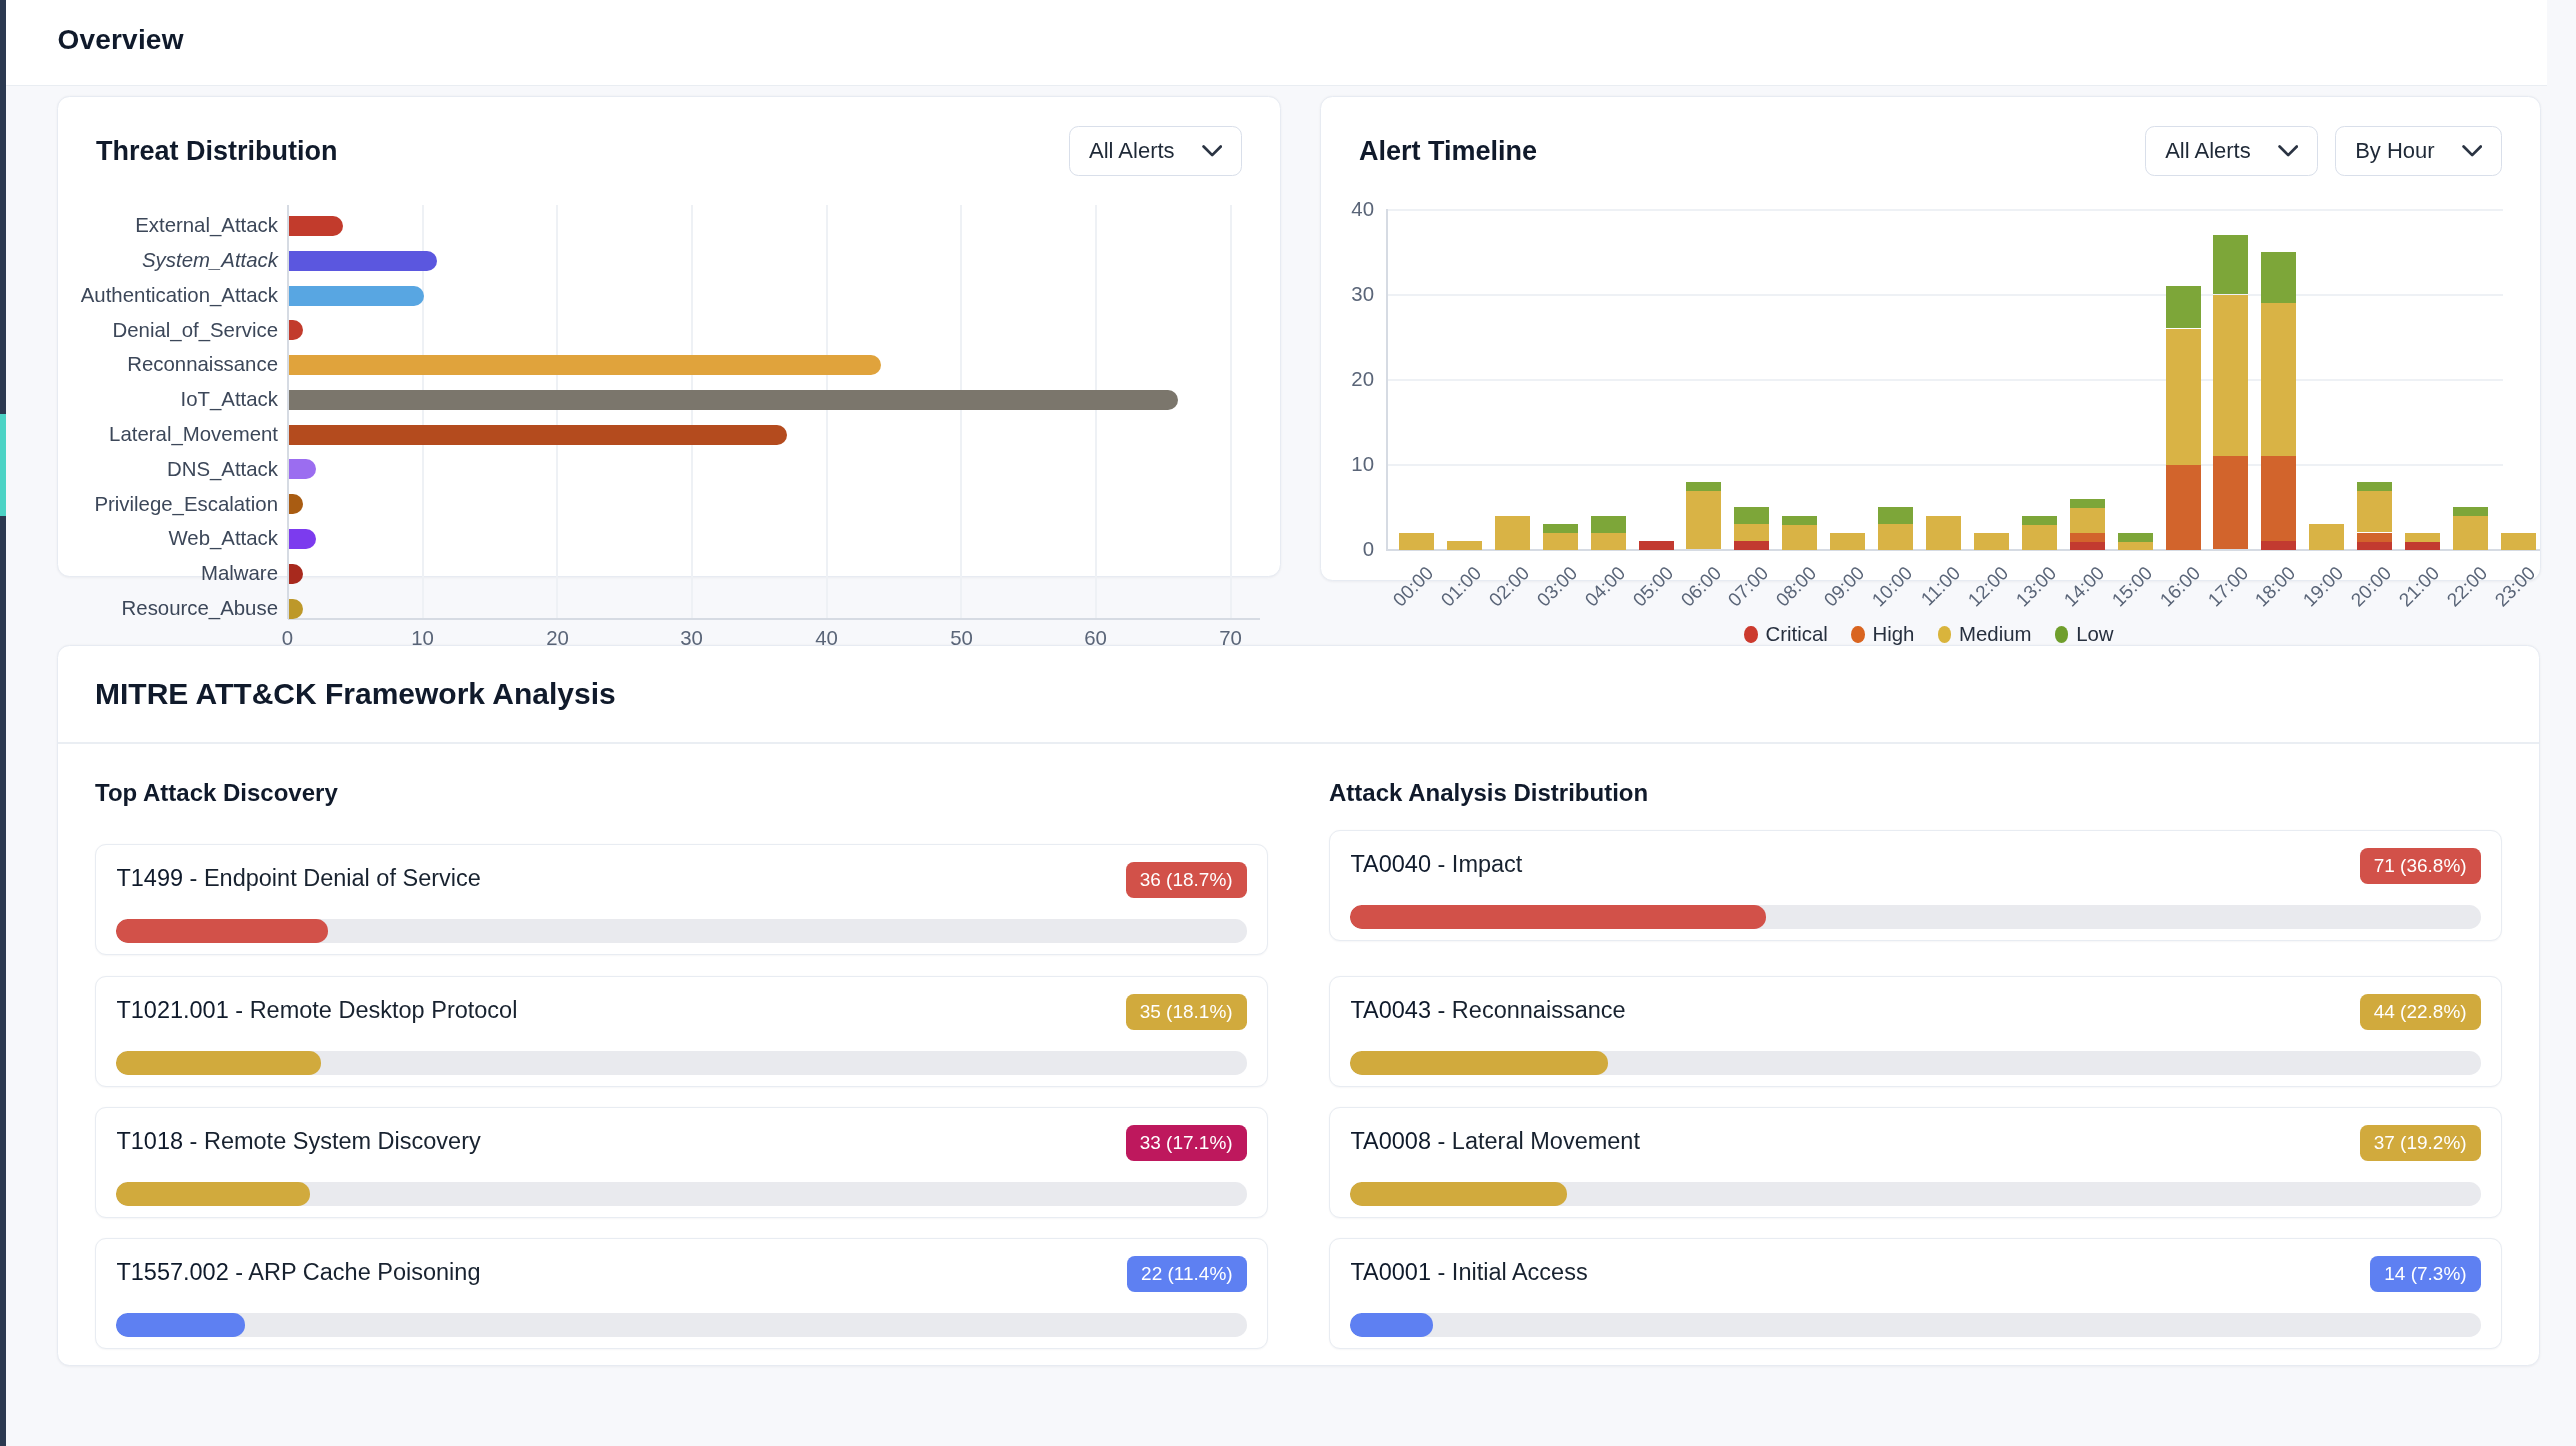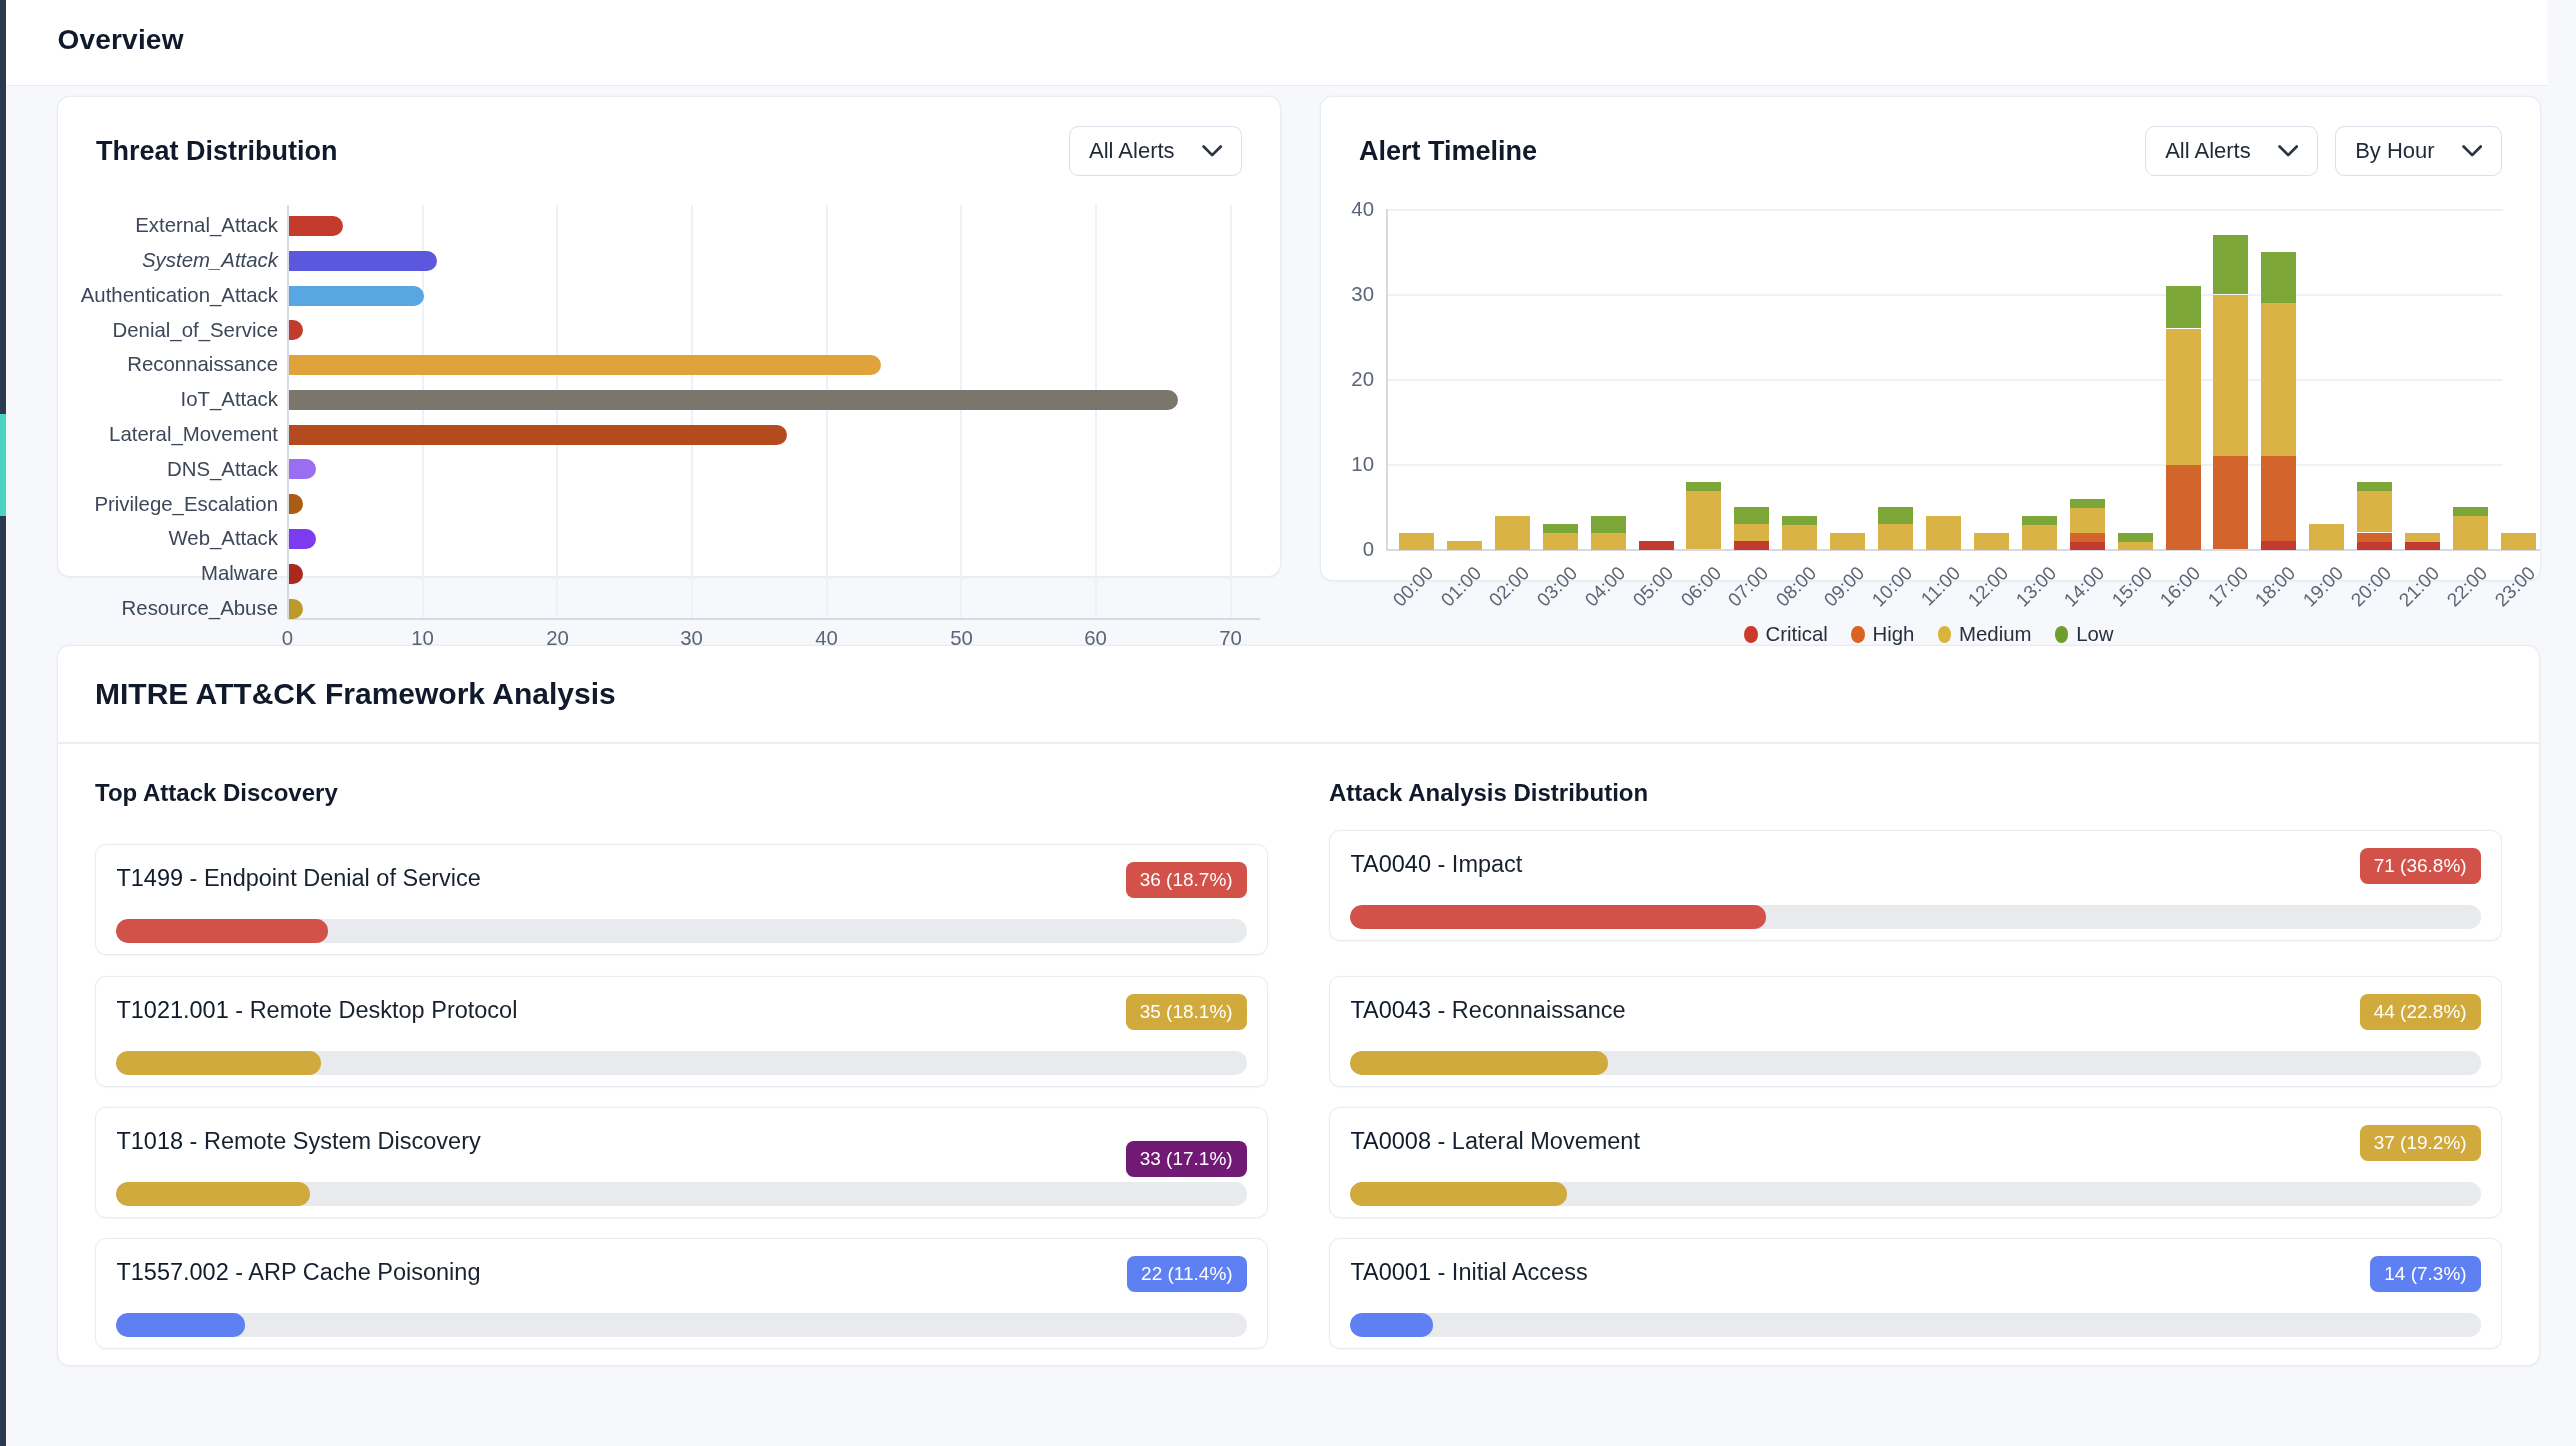--- a/index.html
+++ b/index.html
@@ -268,21 +268,21 @@
       </div>
       <div class="mitem" style="top: 330px;">
         <div class="mitem-title"><span class="code">T1021.001</span><span> - Remote Desktop Protocol</span></div>
         <span class="badge" style="background: rgb(209, 170, 61);">35 (18.1%)</span>
         <div class="track" style="background: rgb(233, 234, 238);">
           <div class="fill" style="width: 18.1%; background: rgb(209, 170, 61);"></div>
         </div>
       </div>
       <div class="mitem" style="top: 461px;">
         <div class="mitem-title"><span class="code">T1018</span><span> - Remote System Discovery</span></div>
-        <span class="badge" style="background: #701a75; margin-top: 16px;">33 (17.1%)</span>
+        <span class="badge" style="background: #be185d;">33 (17.1%)</span>
         <div class="track" style="background: rgb(233, 234, 238);">
           <div class="fill" style="width: 17.1%; background: rgb(209, 170, 61);"></div>
         </div>
       </div>
       <div class="mitem" style="top: 592px;">
         <div class="mitem-title"><span class="code">T1557.002</span><span> - ARP Cache Poisoning</span></div>
         <span class="badge" style="background: rgb(94, 128, 242);">22 (11.4%)</span>
         <div class="track" style="background: rgb(233, 234, 238);">
           <div class="fill" style="width: 11.4%; background: rgb(94, 128, 242);"></div>
         </div>

